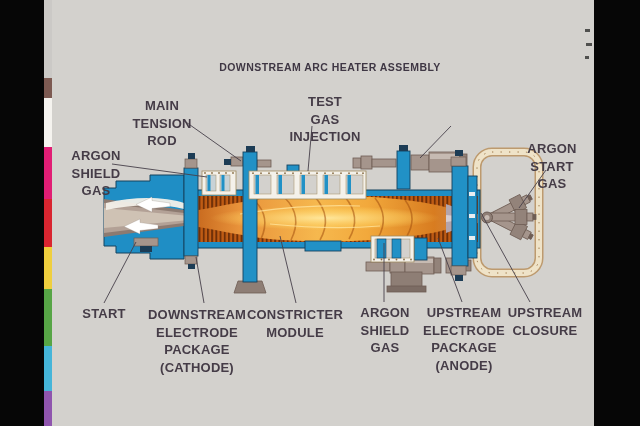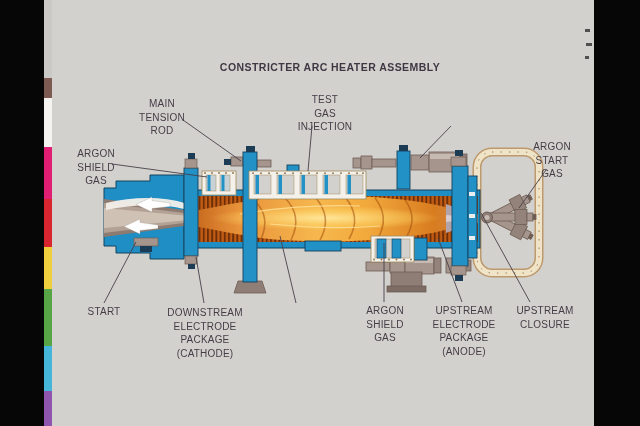--- a/index.html
+++ b/index.html
@@ -11,21 +11,21 @@
   #strip{position:absolute;left:44px;top:0;width:8px;height:426px;display:flex;
          flex-direction:column;}
   #strip div{width:8px;flex:0 0 auto;}
   .bar{position:absolute;top:0;height:426px;background:#060606;}
   #bar-left{left:0;width:44px;}
   #bar-right{left:594px;width:46px;}
   #title{position:absolute;left:330px;top:61px;transform:translateX(-50%);
          width:max-content;font-size:10.5px;font-weight:bold;letter-spacing:.45px;
          color:#3f3744;}
   .lbl{position:absolute;transform:translateX(-50%);width:max-content;
-       font-size:10px;font-weight:normal;line-height:1.35;letter-spacing:.2px;
+       font-size:13px;font-weight:bold;line-height:1.35;letter-spacing:.2px;
        color:#453c47;text-align:center;white-space:pre-line;}
   svg{position:absolute;left:0;top:0;pointer-events:none;}
 </style>
 </head>
 <body>
 
 <div id="frame">
   <div id="photo"></div>
   <div id="bar-left" class="bar"></div>
   <div id="bar-right" class="bar"></div>
@@ -263,39 +263,41 @@
       <line x1="530" y1="302" x2="481" y2="213"></line>
     </g>
 
     <g fill="#3a3a38" opacity="0.85">
       <rect x="585" y="29" width="5" height="3"></rect>
       <rect x="586" y="43" width="6" height="3"></rect>
       <rect x="585" y="56" width="4" height="3"></rect>
     </g>
   </svg>
 
-  <div id="title">CONSTRICTER ARC HEATER ASSEMBLY</div>
+  <div id="title">DOWNSTREAM ARC HEATER ASSEMBLY</div>
 
   <div class="lbl" style="left:162px;top:97px">MAIN
 TENSION
 ROD</div>
   <div class="lbl" style="left:96px;top:147px">ARGON
 SHIELD
 GAS</div>
   <div class="lbl" style="left:325px;top:93px">TEST
 GAS
 INJECTION</div>
   <div class="lbl" style="left:552px;top:140px">ARGON
 START
 GAS</div>
   <div class="lbl" style="left:104px;top:305px">START</div>
-  <div class="lbl" style="left:205px;top:306px">DOWNSTREAM
+  <div class="lbl" style="left:197px;top:306px">DOWNSTREAM
 ELECTRODE
 PACKAGE
 (CATHODE)</div>
+  <div class="lbl" style="left:295px;top:306px">CONSTRICTER
+MODULE</div>
   <div class="lbl" style="left:385px;top:304px">ARGON
 SHIELD
 GAS</div>
   <div class="lbl" style="left:464px;top:304px">UPSTREAM
 ELECTRODE
 PACKAGE
 (ANODE)</div>
   <div class="lbl" style="left:545px;top:304px">UPSTREAM
 CLOSURE</div>
 </div>

